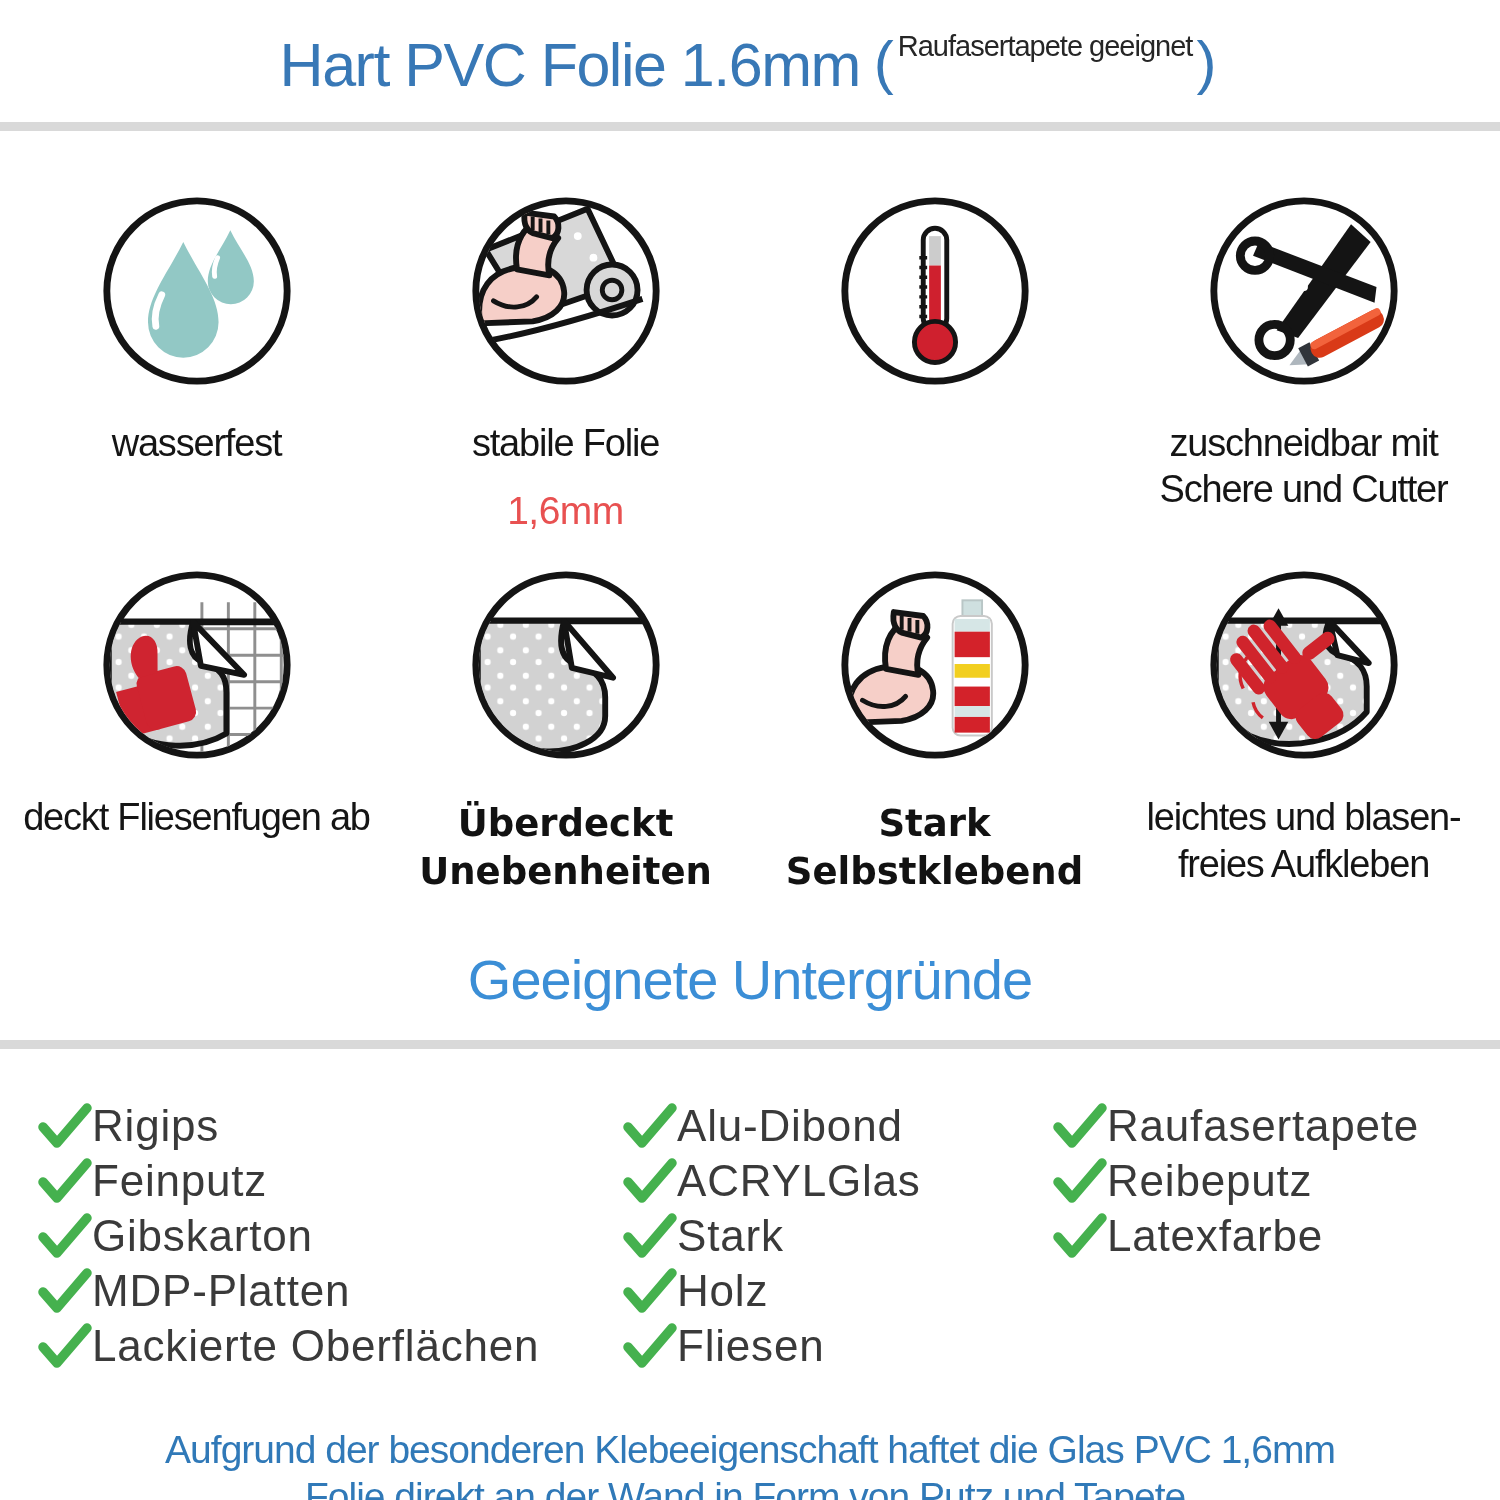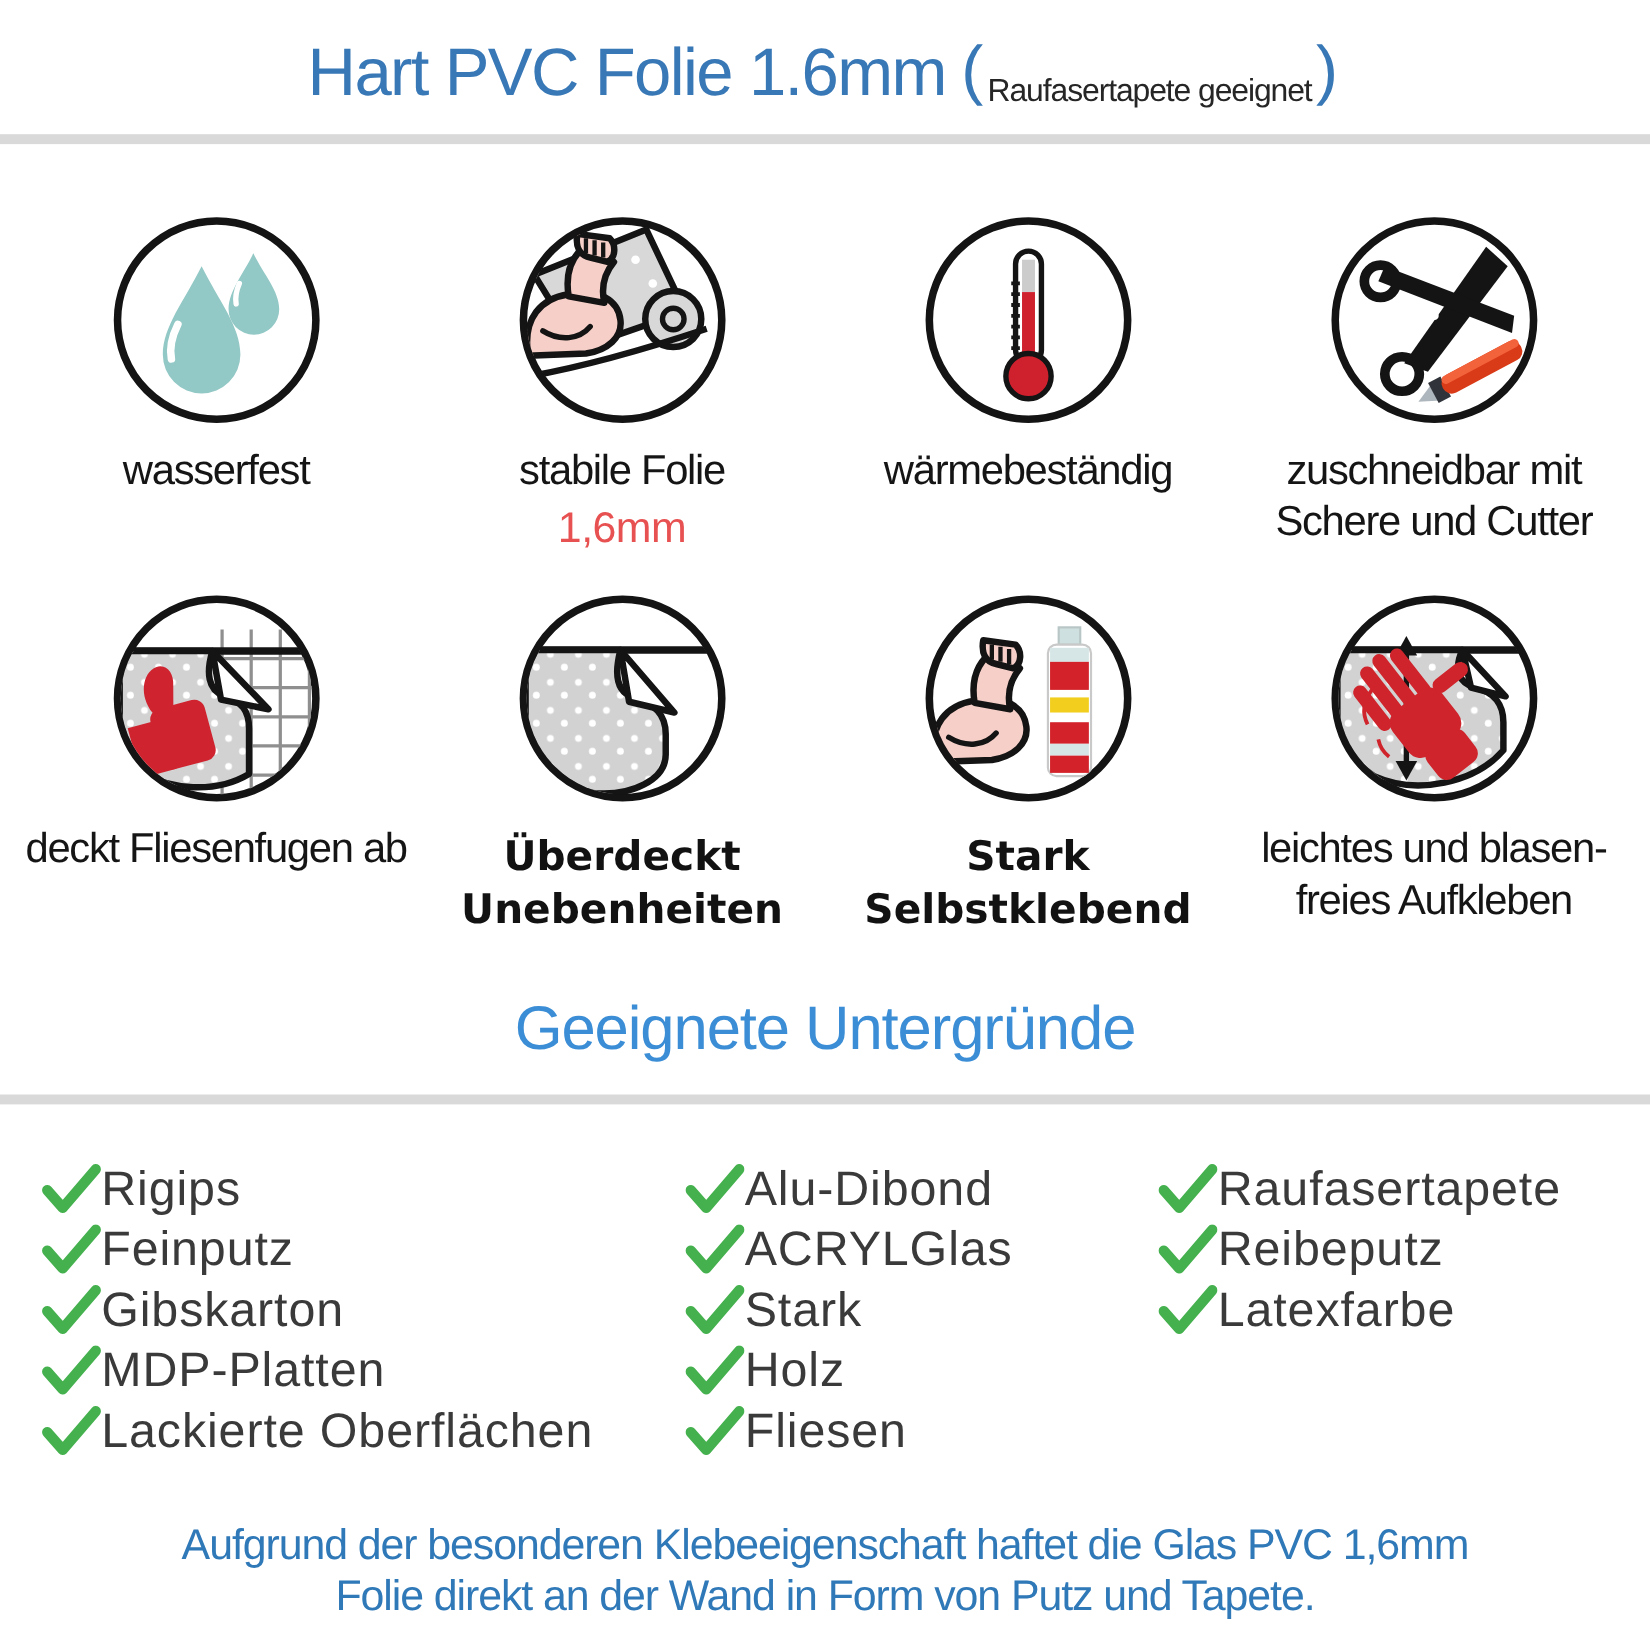--- a/index.html
+++ b/index.html
@@ -2,33 +2,33 @@
 <html><head>
 <meta charset="utf-8">
 <style>
   * { box-sizing: border-box; margin: 0; padding: 0; }
   html,body { width:1500px; height:1500px; background:#fff; overflow:hidden;
               font-family:"Liberation Sans", sans-serif; }
   .page { width:1500px; height:1500px; background:#fff; }
 
   
   header { margin-top:30px; text-align:center; }
-  h1 { display:flex; justify-content:center; align-items:flex-end; font-weight:400; }
+  h1 { display:flex; justify-content:center; align-items:flex-start; font-weight:400; }
   .t-main  { color:#3878b6; font-size:61px; letter-spacing:-1.5px; }
   .t-paren { color:#3878b6; font-size:60px; font-weight:300; margin:0 4px; transform:translateY(-2px); }
   .t-paren.open { margin-left:14px; }
   .t-sub   { color:#262626; font-size:29px; letter-spacing:-1px; }
 
   .divider { width:100%; height:9px; background:#d9d9d9; }
   .divider.top { margin-top:22px; }
 
   
   .features { display:grid; grid-template-columns:repeat(4,1fr); padding:0 12px;
               margin-top:62px; row-gap:34px; }
-  .feature { display:flex; flex-direction:column; align-items:center; }
+  .feature { display:flex; flex-direction:column; align-items:center;gap:15px; }
   .feature svg.badge { width:196px; height:196px; }
   .flabel { margin-top:16px; text-align:center; font-size:38px; color:#151515;
             line-height:1.22; letter-spacing:-1.2px; }
   .flabel span { display:block; }
   .feature.strong .flabel { font-family:"DejaVu Sans", sans-serif; font-weight:600;
             font-size:37px; letter-spacing:0; line-height:1.3; color:#121212; margin-top:22px; }
   .fsub { color:#e85151; font-size:39px; margin-top:8px; letter-spacing:-0.5px; }
 
   
   h2 { text-align:center; color:#3b8ed6; font-size:56px; font-weight:400;
@@ -108,24 +108,20 @@
 
     <div class="feature">
       <svg class="badge" viewBox="0 0 200 200">
         <circle cx="100" cy="100" r="92" fill="#fff" stroke="#141414" stroke-width="7"></circle>
         <rect x="88" y="36" width="24" height="104" rx="12" fill="#fff" stroke="#141414" stroke-width="5"></rect>
         <rect x="94" y="44" width="12" height="30" fill="#cccccc"></rect>
         <rect x="94" y="74" width="12" height="68" fill="#cf202e"></rect>
         <circle cx="100" cy="152" r="21" fill="#cf202e" stroke="#141414" stroke-width="5"></circle>
         <path d="M84 66 h8 M84 76 h8 M84 86 h8 M84 96 h8 M84 106 h8 M84 116 h8 M84 126 h8" stroke="#141414" stroke-width="3.5"></path>
       </svg>
-      <div class="flabel">
-        <span>wärmebeständig</span>
-        <span></span>
-      </div>
     </div>
 
     <div class="feature">
       <svg class="badge" viewBox="0 0 200 200">
         <circle cx="100" cy="100" r="92" fill="#fff" stroke="#141414" stroke-width="7"></circle>
         <polygon points="148,32 168,50 94,148 72,140" fill="#141414"></polygon>
         <polygon points="54,50 174,96 172,112 48,64" fill="#141414"></polygon>
         <circle cx="50" cy="64" r="15" fill="none" stroke="#141414" stroke-width="9"></circle>
         <circle cx="70" cy="150" r="16" fill="none" stroke="#141414" stroke-width="9"></circle>
         <circle cx="100" cy="96" r="4" fill="#fff"></circle>

